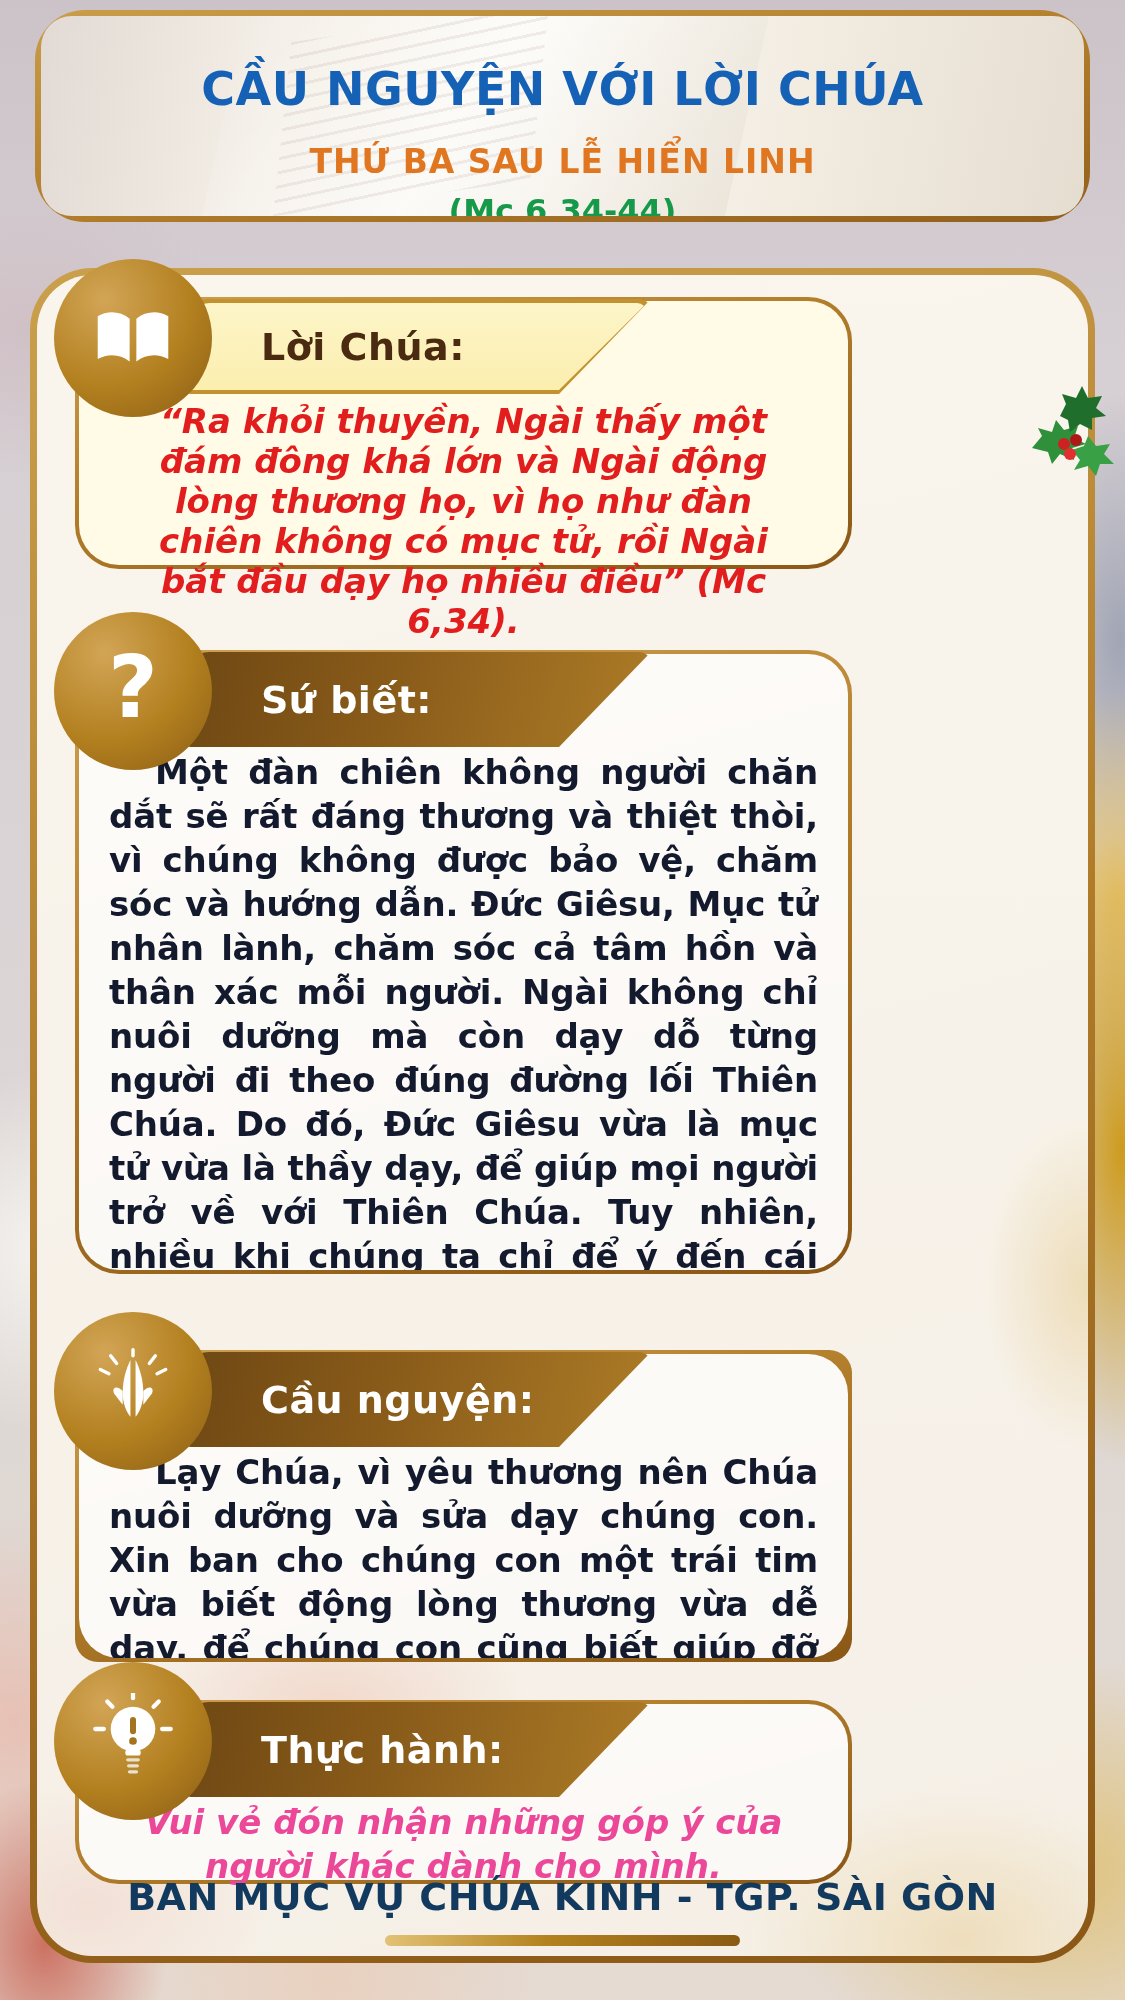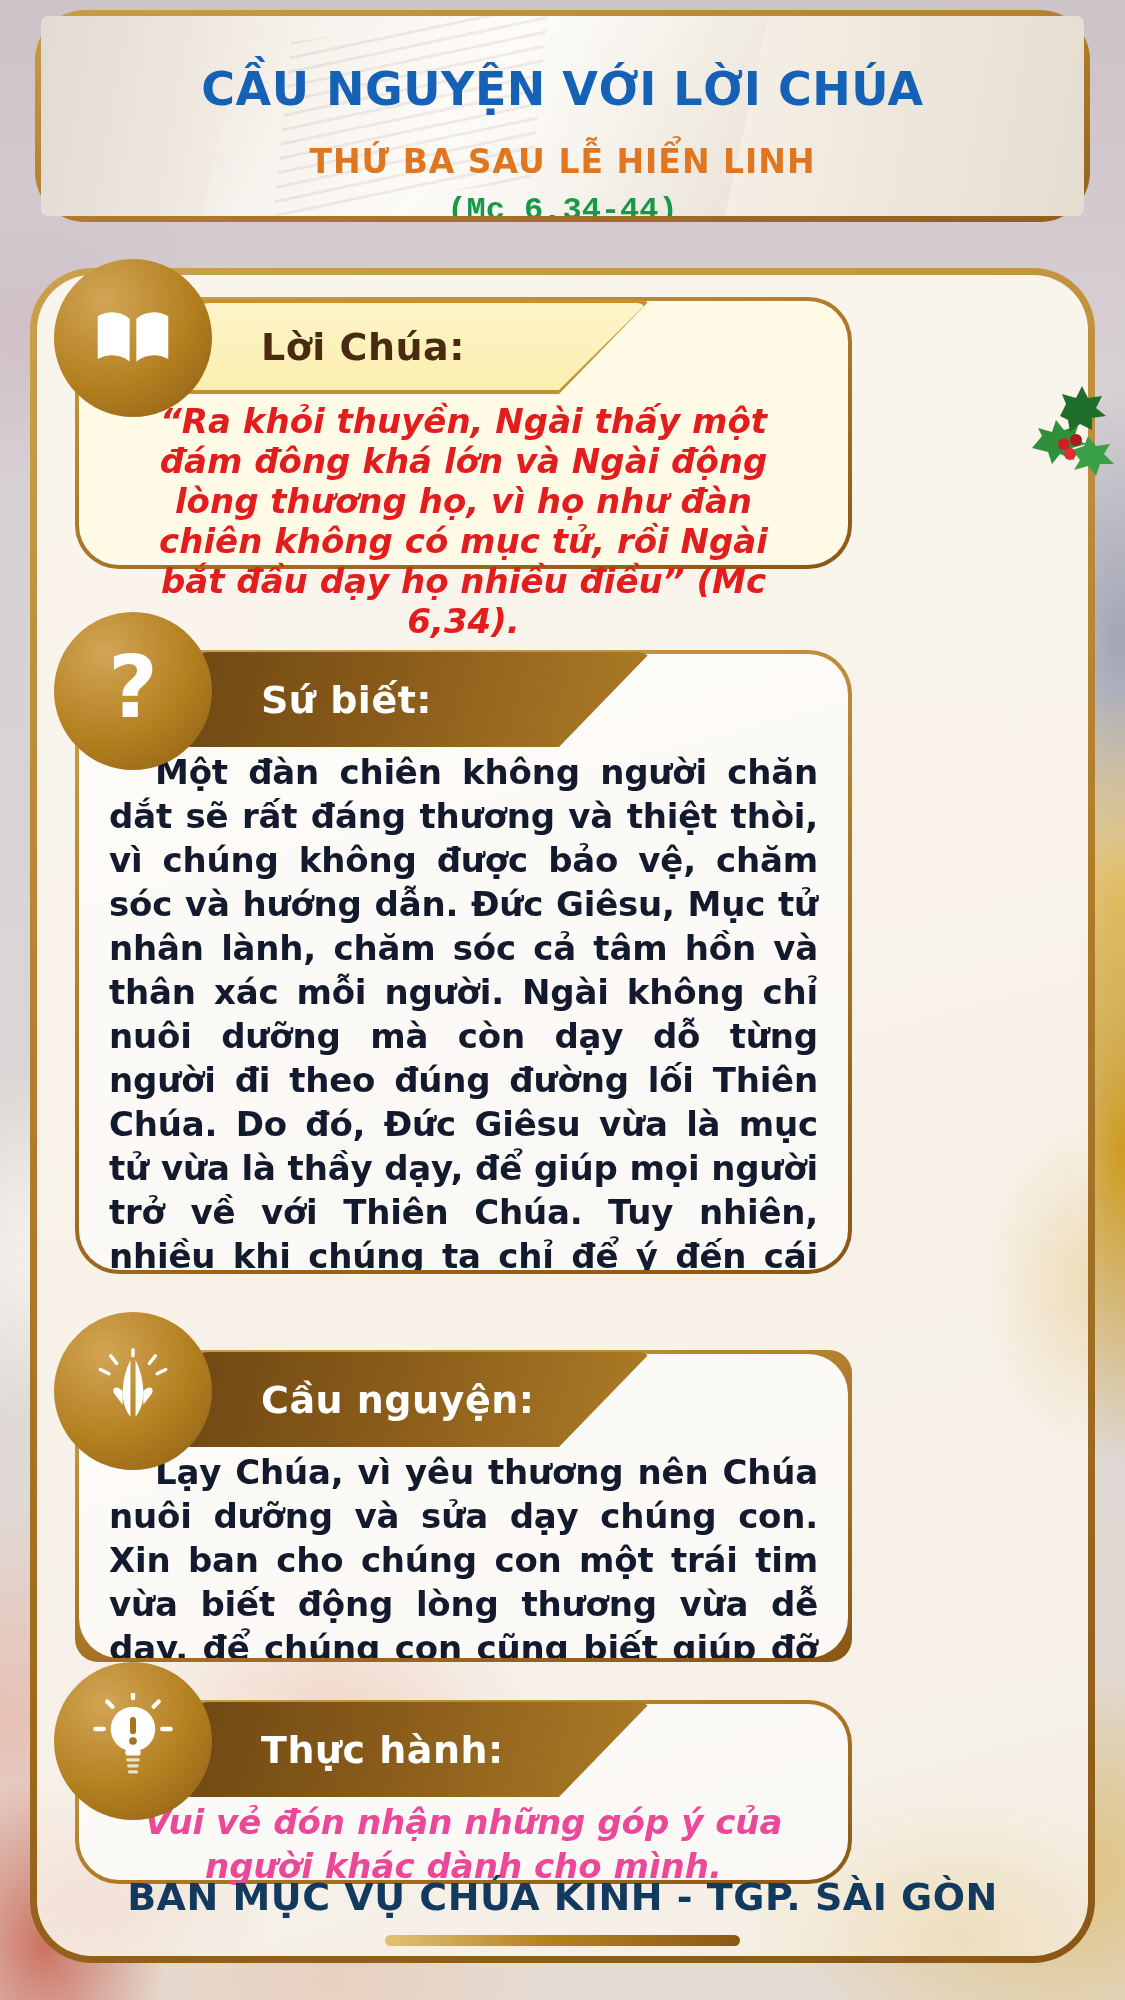--- a/index.html
+++ b/index.html
@@ -21,37 +21,37 @@
       radial-gradient(ellipse 260px 200px at 30px 330px, rgba(207,190,196,0.85), transparent 75%),
       linear-gradient(180deg,#ccc3c8 0%,#d6cfd3 18%,#dad4d6 45%,#ded8d4 70%,#e5dbd3 100%);
   }
   
   .header-card{
     position:absolute; left:35px; top:10px; width:1055px; height:212px;
     border-radius:50px; padding:6px;
     background:linear-gradient(170deg,#c99d4a 0%,#b07c2a 55%,#925f1c 100%);
   }
   .header-inner{
-    position:relative; width:100%; height:100%; border-radius:7px; overflow:hidden;
+    position:relative; width:100%; height:100%; border-radius:31px; overflow:hidden;
     background:linear-gradient(100deg,#e2dad4 0%,#f3eee6 22%,#fbf8f1 48%,#f2ece1 72%,#e6ddd1 100%);
     text-align:center; padding-top:46px;
   }
   .header-inner .page-shape{
     position:absolute; left:180px; top:-30px; width:520px; height:300px;
     background:linear-gradient(115deg, rgba(255,255,255,0.0) 0%, rgba(255,255,255,0.85) 45%, rgba(222,214,200,0.6) 100%);
     transform:skewX(-18deg) rotate(-6deg); opacity:.7;
   }
   .header-inner .page-lines{
     position:absolute; left:240px; top:10px; width:260px; height:170px;
     background:repeating-linear-gradient(176deg, rgba(150,120,110,0.35) 0 3px, transparent 3px 14px);
     transform:rotate(-8deg) skewX(-14deg); opacity:.35;
   }
   .main-title{ position:relative; font-size:46px; font-weight:bold; color:#1561b6; letter-spacing:.5px; margin-bottom:26px; }
   .sub-title{ position:relative; font-size:33px; font-weight:bold; color:#e0761f; letter-spacing:1px; margin-bottom:11px;margin-top:17px; }
-  .reference{ position:relative; font-size:32px; font-weight:bold; color:#169a4a;font-family:Liberation Mono, monospace; }
+  .reference{ position:relative; font-size:32px; font-weight:bold; color:#169a4a; }
   
   .big-container{
     position:absolute; left:30px; top:268px; width:1065px; height:1695px;
     border-radius:62px; padding:7px;
     background:linear-gradient(165deg,#caa04c 0%,#b07c2a 45%,#8a5716 100%);
   }
   .big-inner{
     position:relative; width:100%; height:100%; border-radius:55px;
     background-image:
       radial-gradient(ellipse 150px 240px at 100% 60%, rgba(212,166,60,0.28), transparent 70%),

